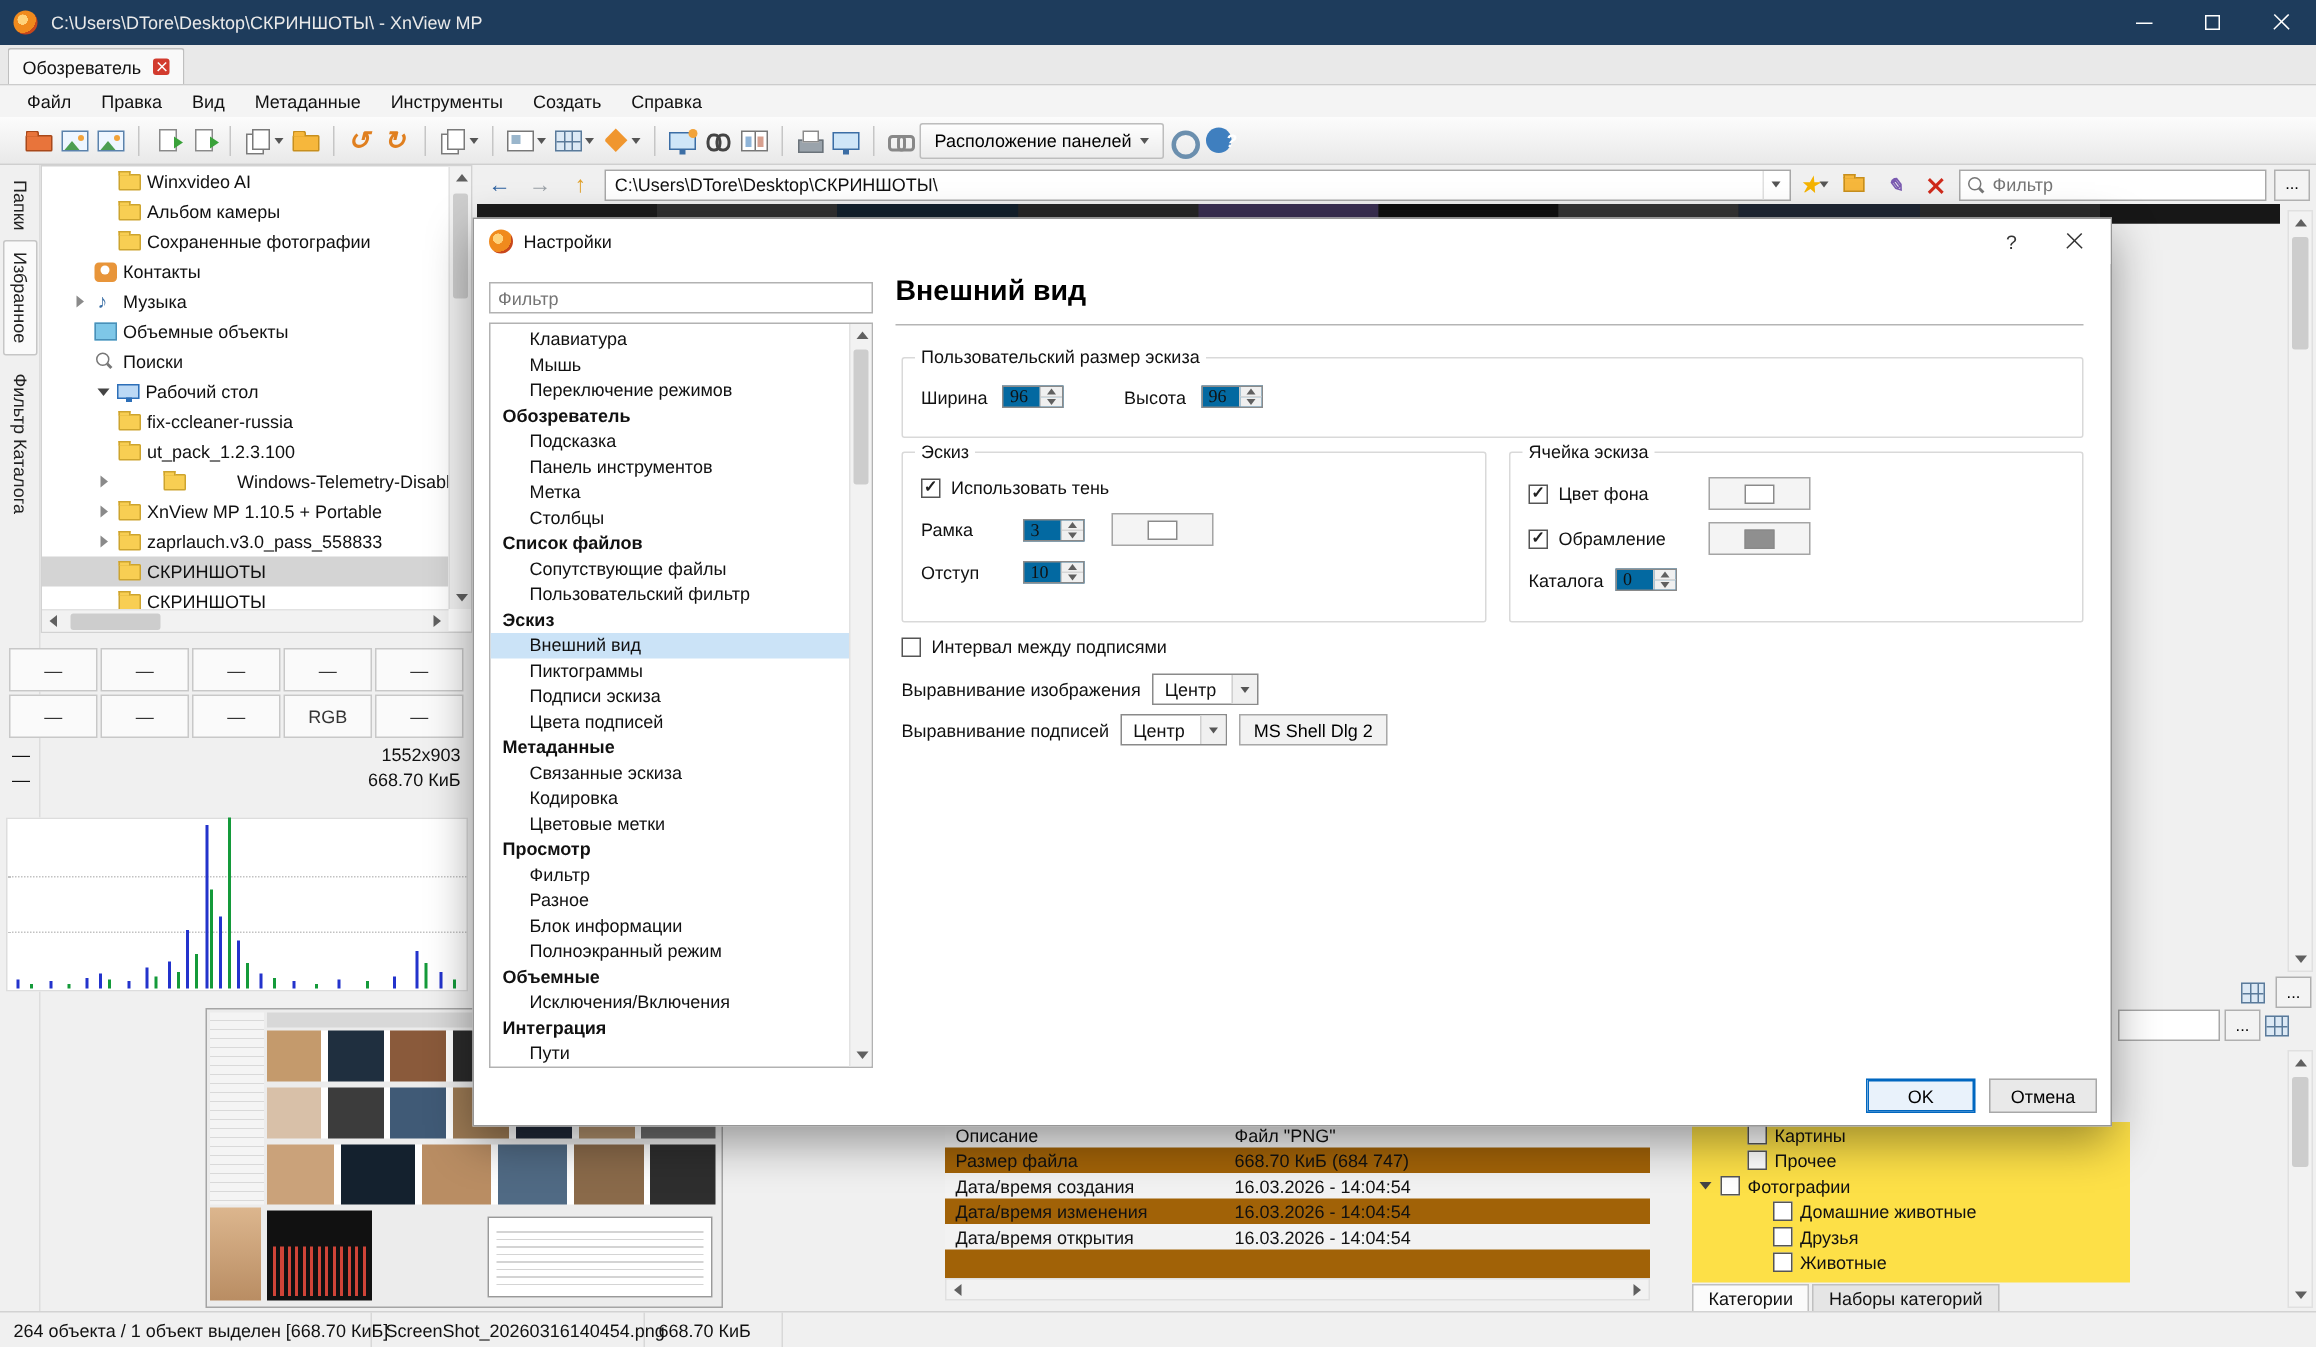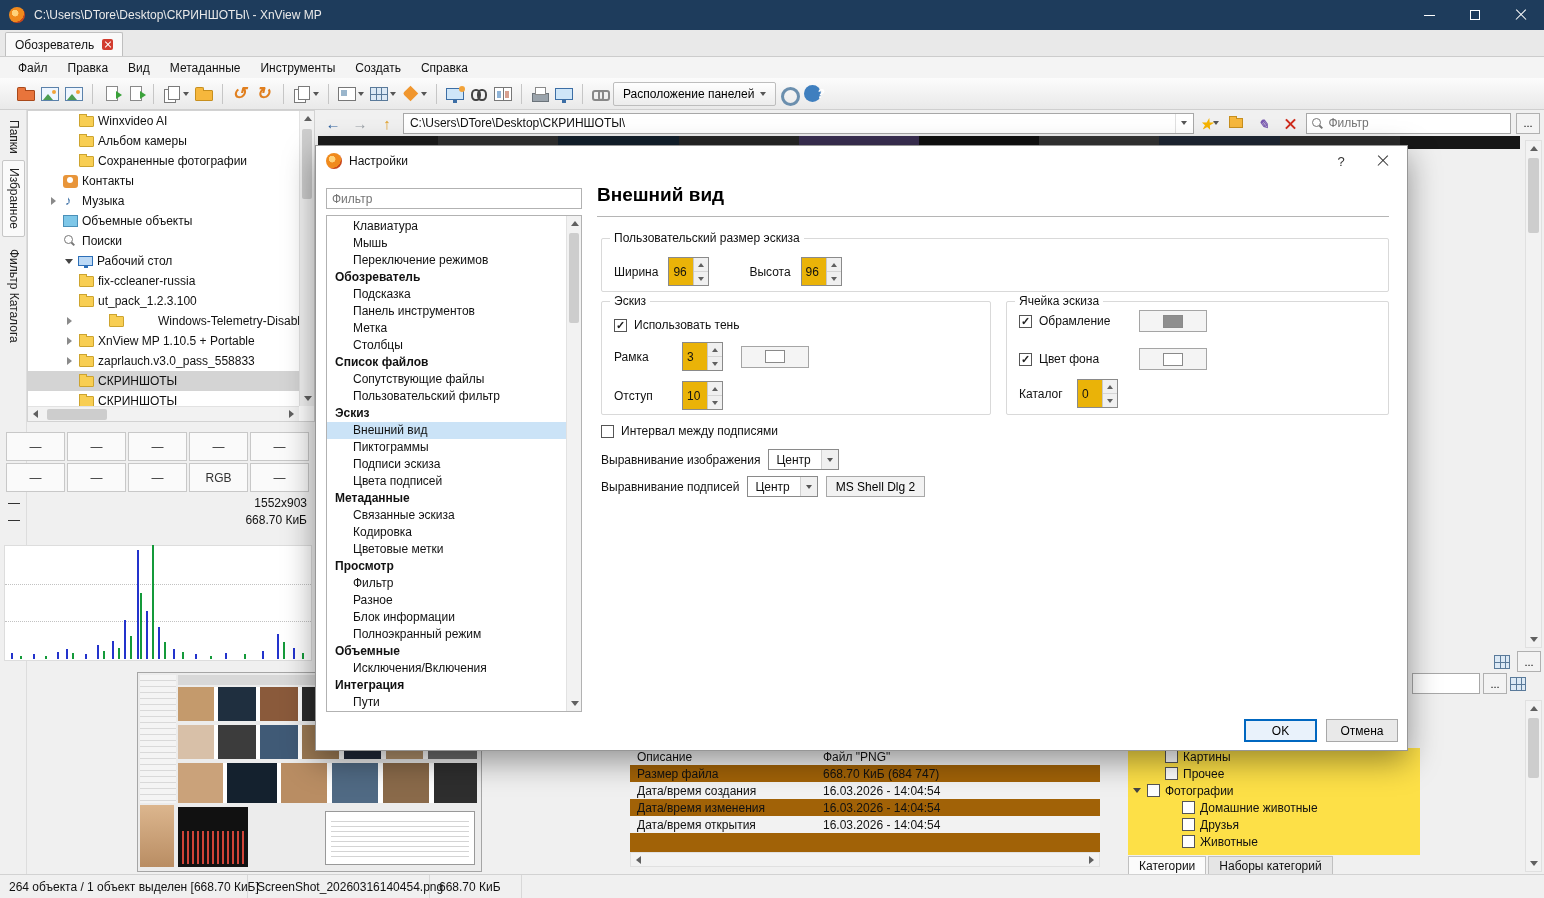--- a/index.html
+++ b/index.html
@@ -179,21 +179,21 @@
 .dlg-nav-items { position:absolute; left:0; top:2px; right:15px; }
 .nav-item { height:17px; line-height:17px; white-space:nowrap; font-size:12px; }
 .nav-item.cat { font-weight:bold; }
 .nav-item.selected { background:#cbe3f7; }
 .dlg-head { position:absolute; left:281px; top:38px; font-size:19px; font-weight:bold; color:#000; }
 .dlg-hr { position:absolute; left:281px; top:70px; width:792px; border-top:1px solid #b5b5b5; }
 .group { position:absolute; border:1px solid #d9d9d9; border-radius:2px; background:#fff; }
 .gtitle { position:absolute; top:-8px; left:8px; background:#fff; padding:0 4px; font-size:12px; }
 .row { display:flex; align-items:center; }
 .lbl { font-size:12px; }
-.spin { display:inline-flex; border:1px solid #8a8a8a; background:#eab308; height:29px; }
+.spin { display:inline-flex; border:1px solid #8a8a8a; background:#0369a1; height:15px;font-family:Liberation Serif, serif; }
 .spin .val { min-width:24px; padding:0 4px; display:flex; align-items:center; font-size:12px; }
 .spin .btns { display:flex; flex-direction:column; width:15px; border-left:1px solid #c9c9c9; }
 .spin .sb-up,.spin .sb-dn { flex:1; display:flex; align-items:center; justify-content:center; background:#f0f0f0; }
 .spin .sb-up { border-bottom:1px solid #d5d5d5; }
 .tri-up.sm { border-left-width:3px; border-right-width:3px; border-bottom-width:4px; }
 .tri-down.sm { border-left-width:3px; border-right-width:3px; border-top-width:4px; }
 .cb { width:13px; height:13px; border:1px solid #555; background:#fff; display:inline-flex; align-items:center; justify-content:center; flex:0 0 13px; position:relative; }
 .cb.checked::before { content:"✓"; font-size:11px; font-weight:bold; color:#222; line-height:1; }
 .swatch-btn { width:68px; height:22px; border:1px solid #a5a5a5; background:#f4f4f4; display:flex; align-items:center; justify-content:center; }
 .sw { width:20px; height:13px; border:1px solid #8a8a8a; background:#fff; }
@@ -801,36 +801,36 @@
               <span class="sb-dn">
                 <i class="tri-down sm"></i>
               </span>
             </span>
         </span>
       </div>
     </div>
 
     <div class="group" style="left:690px;top:155px;width:383px;height:114px;">
       <span class="gtitle">Ячейка эскиза</span>
+      <div class="row" style="padding:16px 0 0 12px;">
+        <span class="cb checked"></span>
+        <span class="lbl" style="margin-left:7px;width:88px;">Цвет фона</span>
+        <button class="swatch-btn" style="margin-left:12px;">
+            <span class="sw"></span>
+          </button>
+      </div>
       <div class="row" style="padding:8px 0 0 12px;">
         <span class="cb checked"></span>
         <span class="lbl" style="margin-left:7px;width:88px;">Обрамление</span>
         <button class="swatch-btn" style="margin-left:12px;">
             <span class="sw gray"></span>
           </button>
       </div>
-      <div class="row" style="padding:16px 0 0 12px;">
-        <span class="cb checked"></span>
-        <span class="lbl" style="margin-left:7px;width:88px;">Цвет фона</span>
-        <button class="swatch-btn" style="margin-left:12px;">
-            <span class="sw"></span>
-          </button>
-      </div>
       <div class="row" style="padding:9px 0 0 12px;">
-        <span class="lbl" style="width:58px;">Каталог</span>
+        <span class="lbl" style="width:58px;">Каталога</span>
         <span class="spin">
           <span class="val">0</span>
           <span class="btns">
               <span class="sb-up">
                 <i class="tri-up sm"></i>
               </span>
               <span class="sb-dn">
                 <i class="tri-down sm"></i>
               </span>
             </span>

